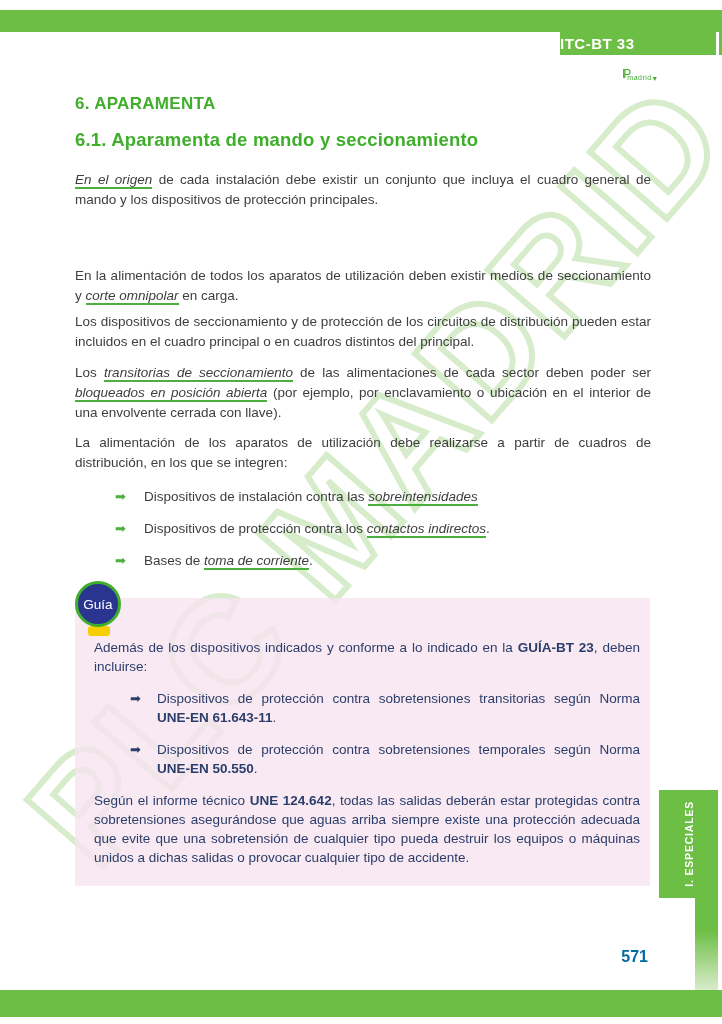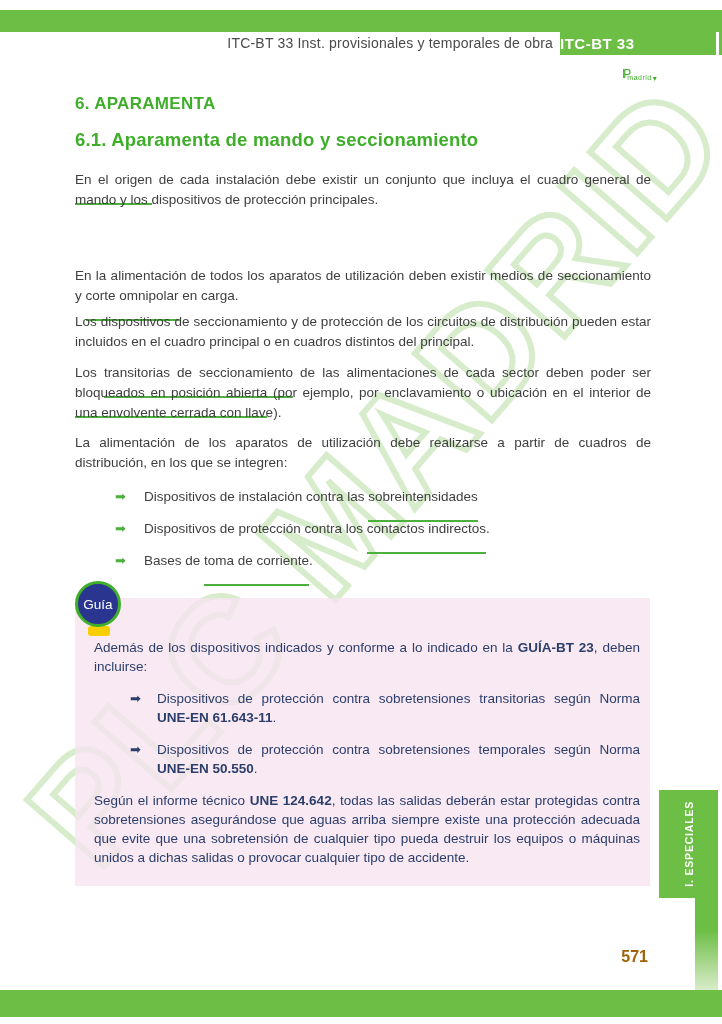--- a/index.html
+++ b/index.html
@@ -46,21 +46,21 @@
   }
   .h2{
     position:absolute;left:75px;top:129px;width:575px;
     color:#3fae2b;font-weight:bold;font-size:18.5px;letter-spacing:.2px;z-index:2;
   }
   .para{
     position:absolute;left:75px;width:576px;
     font-size:13.5px;line-height:20px;text-align:justify;z-index:2;
   }
   .p1{top:170px}.p2{top:220px}.p3{top:266px}.p4{top:312px}.p5{top:363px}.p6{top:433px}
-  .u{border-bottom:2px solid #4caf3e;padding-bottom:16px;}
+  .u{border-bottom:2px solid #4caf3e;padding-bottom:0px;font-style:italic;}
   .b{font-weight:bold;}
   .bullet{
     position:absolute;left:75px;width:576px;z-index:2;
     display:flex;align-items:flex-start;
     font-size:13.5px;line-height:20px;
   }
   .bl1{top:487px}.bl2{top:519px}.bl3{top:551px}
   .bullet .arrow{
     flex:0 0 auto;margin-left:40px;margin-right:18px;
     color:#4caf3e;font-family:"DejaVu Sans",sans-serif;font-size:13px;line-height:20px;
@@ -99,33 +99,32 @@
     writing-mode:vertical-rl;transform:rotate(180deg);
     color:#fff;font-weight:bold;font-size:10.5px;letter-spacing:.8px;
     white-space:nowrap;
   }
   .side-strip{
     position:absolute;left:695px;top:898px;width:23px;height:92px;z-index:1;
     background:linear-gradient(to bottom,#6cbe45 0%,#6cbe45 35%,#d9ecca 100%);
   }
   .page-number{
     position:absolute;left:560px;top:948px;width:88px;
-    text-align:right;color:#a16207;font-weight:bold;font-size:16px;z-index:2;
+    text-align:right;color:#0369a1;font-weight:bold;font-size:16px;z-index:2;
   }
   .bottom-bar{position:absolute;left:0;top:990px;width:722px;height:27px;background:#6cbe45;}
 </style>
 </head>
 <body>
 
 <div class="page">
 
   <div class="watermark">PLC MADRID</div>
 
   <div class="top-bar"></div>
-  <div class="running-title">ITC-BT 33 Inst. provisionales y temporales de obra</div>
   <div class="itc-tab">ITC-BT 33</div>
   <div class="itc-tab-sliver"></div>
   <div class="logo">
     <span class="mark">IP</span><span class="word">madrid</span><span class="tri">▾</span>
   </div>
 
   <div class="h1">6. APARAMENTA</div>
   <div class="h2">6.1. Aparamenta de mando y seccionamiento</div>
 
   <div class="para p1"><span class="u">En el origen</span><span> de cada instalación debe existir un conjunto que incluya el cuadro general de mando y los dispositivos de protección principales.</span></div>

